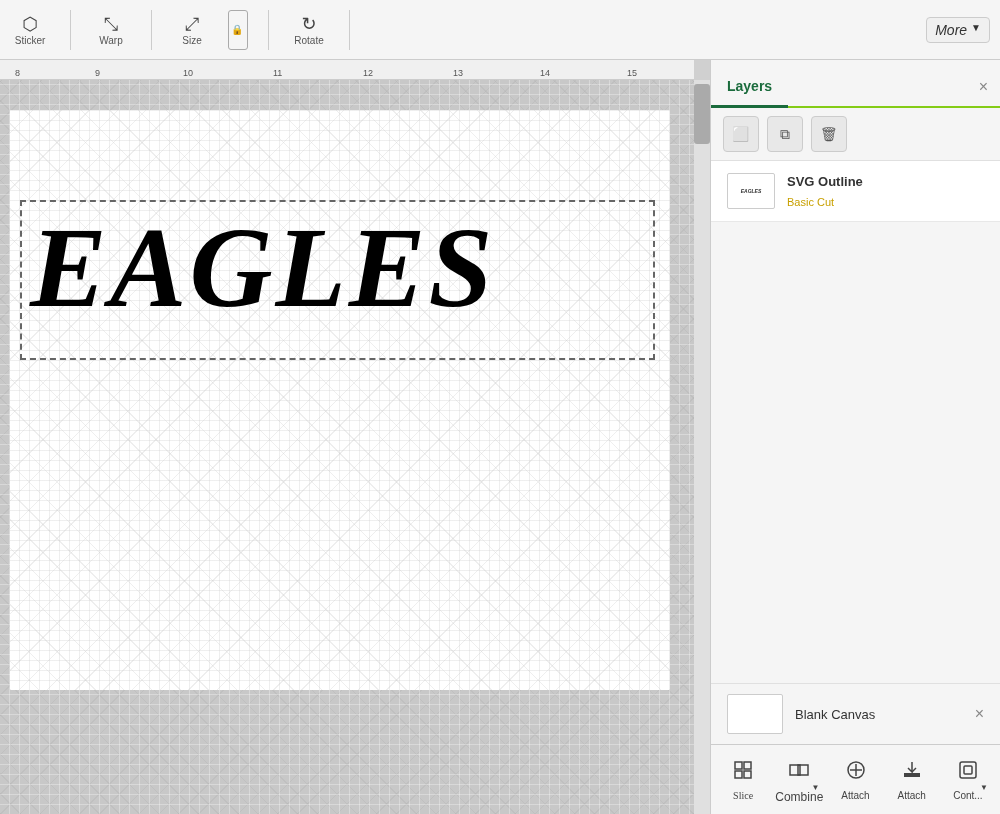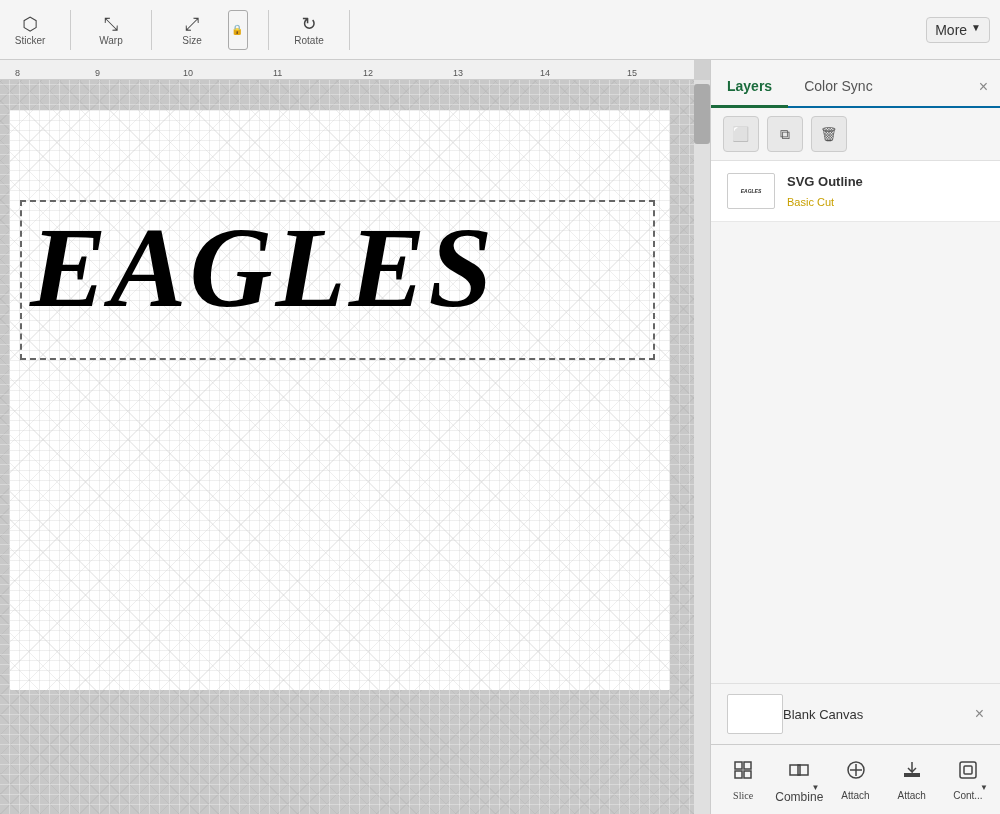--- a/index.html
+++ b/index.html
@@ -40,20 +40,21 @@
       align-items: flex-start;
       gap: 4px;
       font-size: 14px;
       font-weight: 500;
       color: #333;
       cursor: pointer;
       padding: 4px 8px;
       border-radius: 4px;
       background: #f0f0f0;
       border: 1px solid #ccc;
+      font-style: italic;
     }
     .more-btn .arrow { font-size: 10px; }
 
     
     .main-area {
       display: flex;
       flex: 1;
       overflow: hidden;
     }
 
@@ -161,21 +162,21 @@
       background: #f5f5f5;
       border-left: 1px solid #ccc;
       display: flex;
       flex-direction: column;
       flex-shrink: 0;
     }
 
     
     .panel-tabs {
       display: flex;
-      border-bottom: 2px solid #0369a1;
+      border-bottom: 2px solid #84cc16;
       background: #f5f5f5;
       padding-top: 8px;
     }
     .panel-tab {
       padding: 10px 16px;
       font-size: 14px;
       font-weight: 500;
       cursor: pointer;
       color: #555;
       position: relative;
@@ -262,21 +263,21 @@
     .layer-subname {
       font-size: 11px;
       color: #c8a000;
     }
 
     
     .blank-canvas-item {
       display: flex;
       align-items: center;
       padding: 10px 16px;
-      gap: 0;
+      gap: 12px;
       background: #f5f5f5;
       border-top: 1px solid #e0e0e0;
       margin-top: auto;
     }
     .blank-canvas-thumb {
       width: 56px;
       height: 40px;
       border: 1px solid #ccc;
       background: white;
       border-radius: 2px;
@@ -427,23 +428,20 @@
     </div>
 
   </div>
 
   <div class="right-panel">
 
     <div class="panel-tabs">
       <div class="panel-tab active">
         <span>Layers</span>
       </div>
-      <div class="panel-tab">
-        <span>Color Sync</span>
-      </div>
       <div class="panel-tab-close">
         <span>×</span>
       </div>
     </div>
 
     <div class="panel-actions">
       <div class="panel-action-btn" title="Add layer">
         <span style="font-size:14px;">⬜</span>
       </div>
       <div class="panel-action-btn" title="Duplicate">

